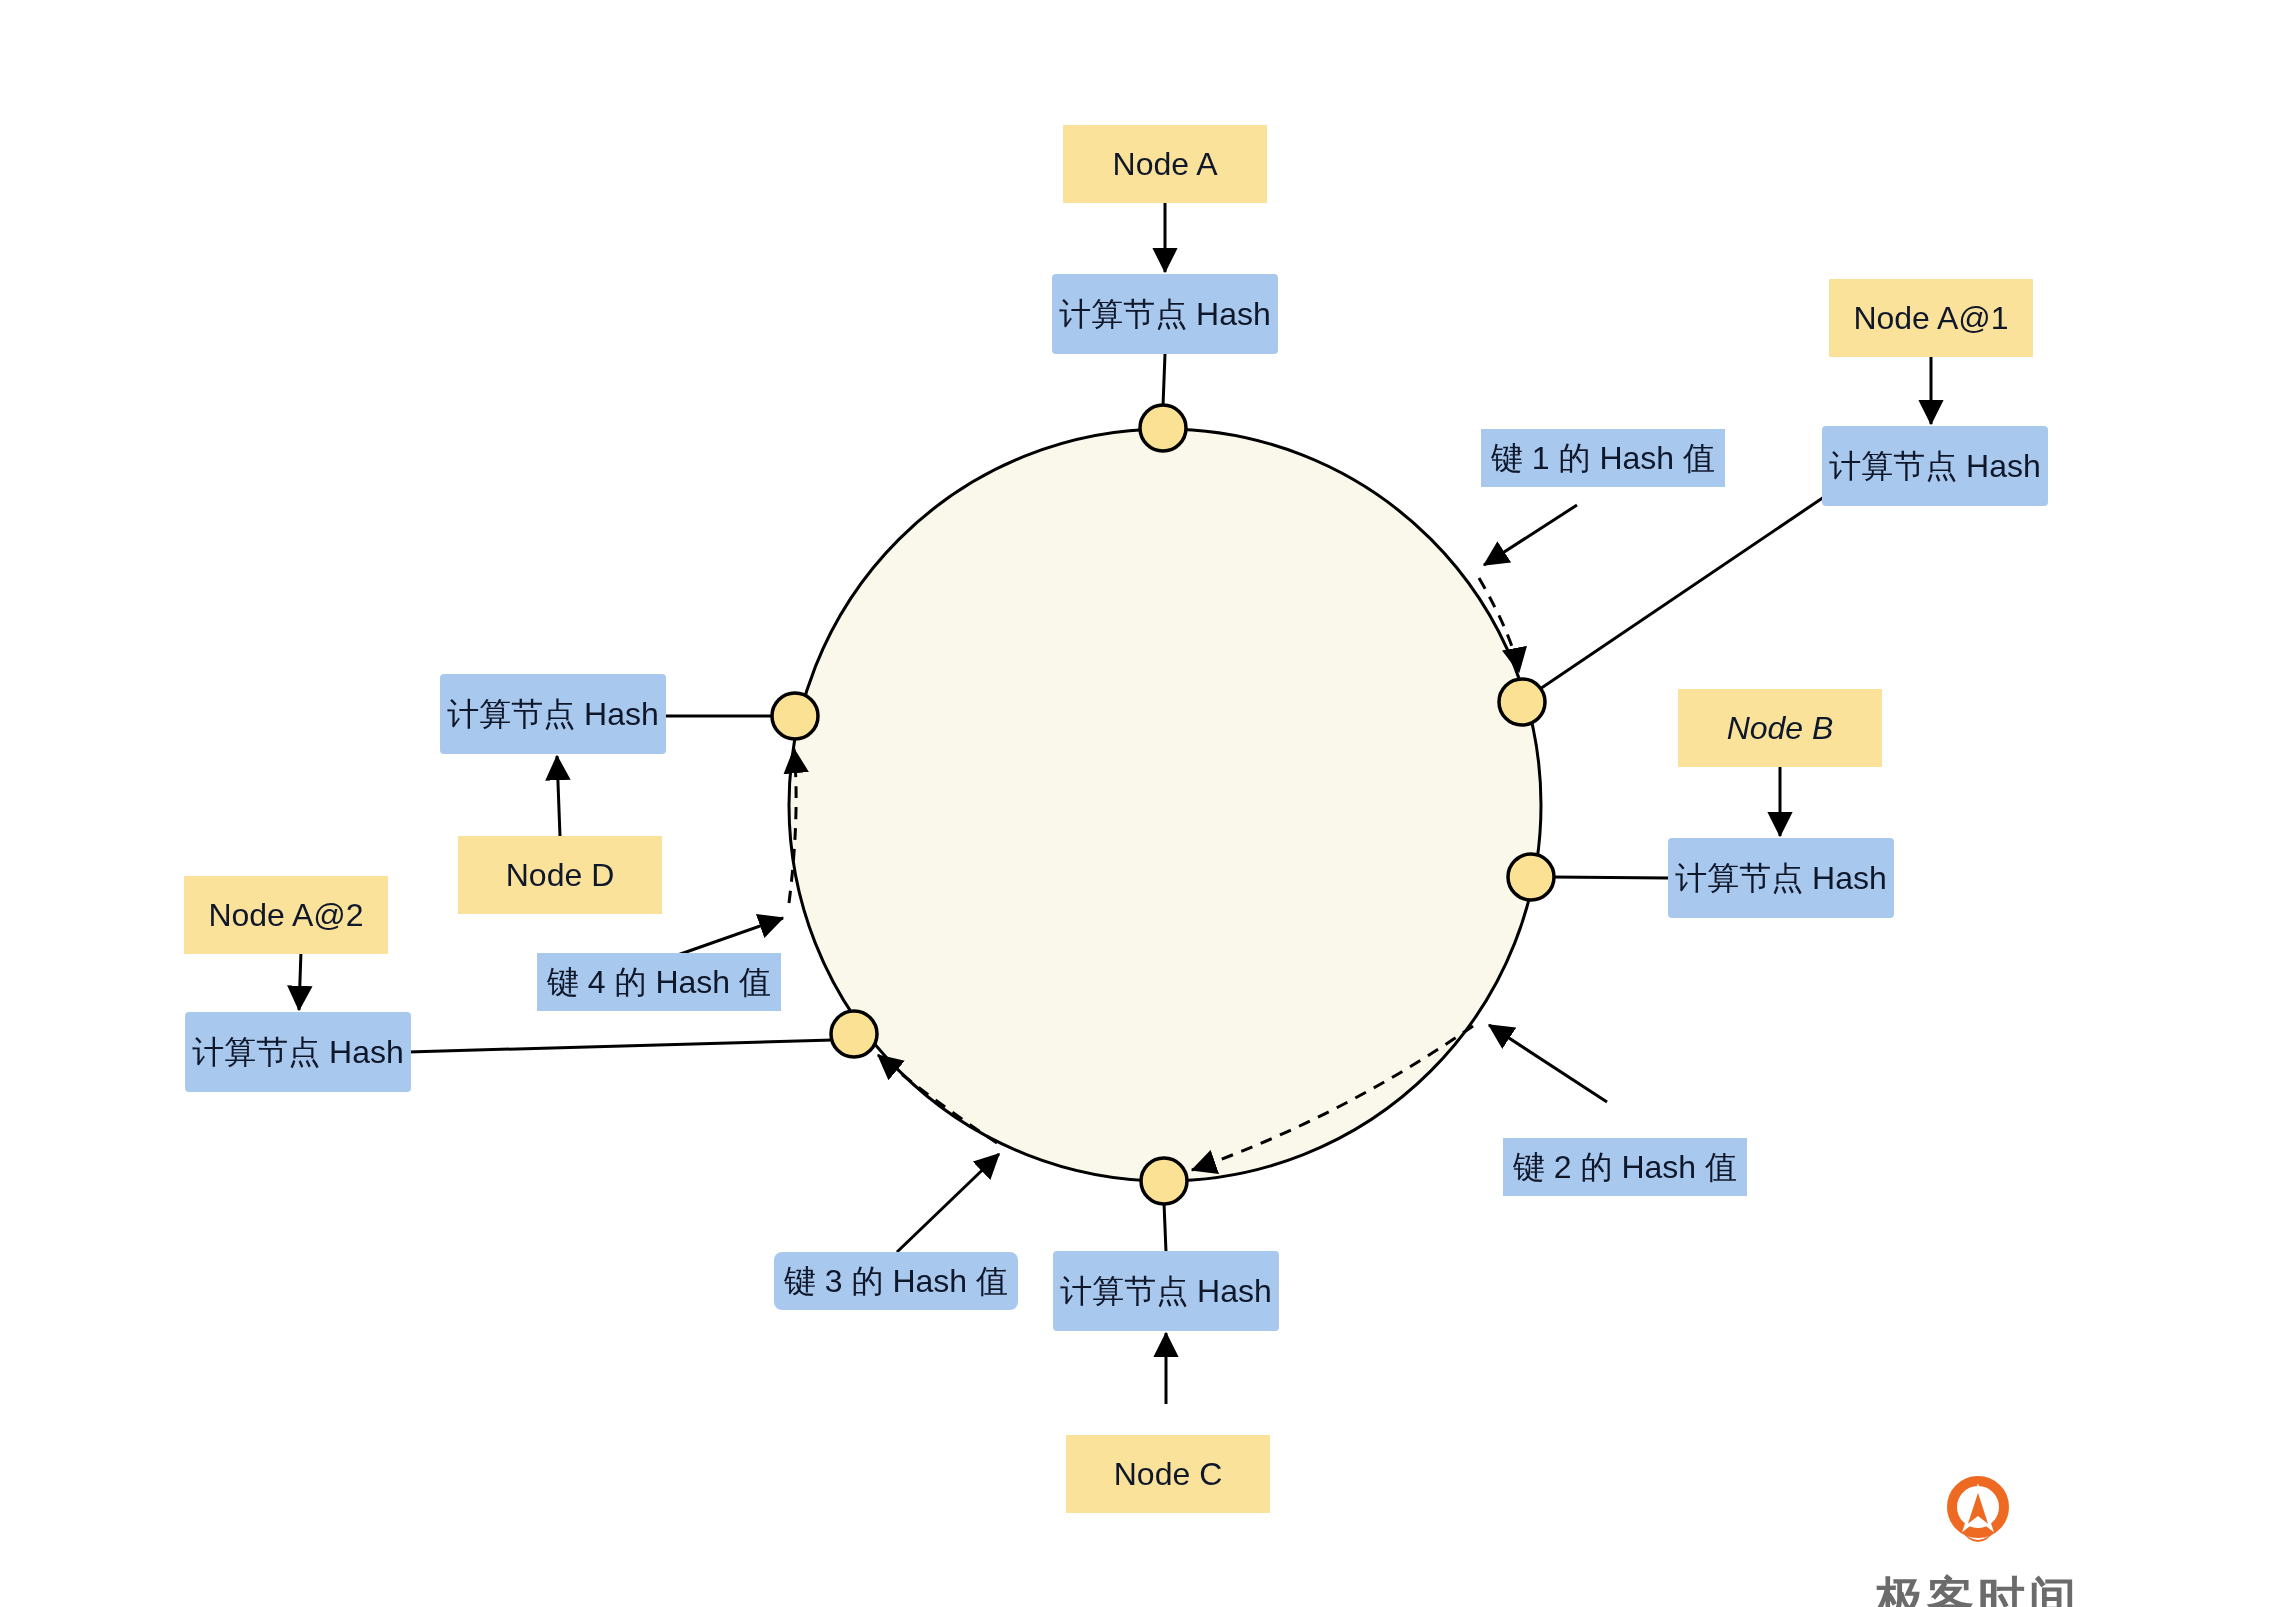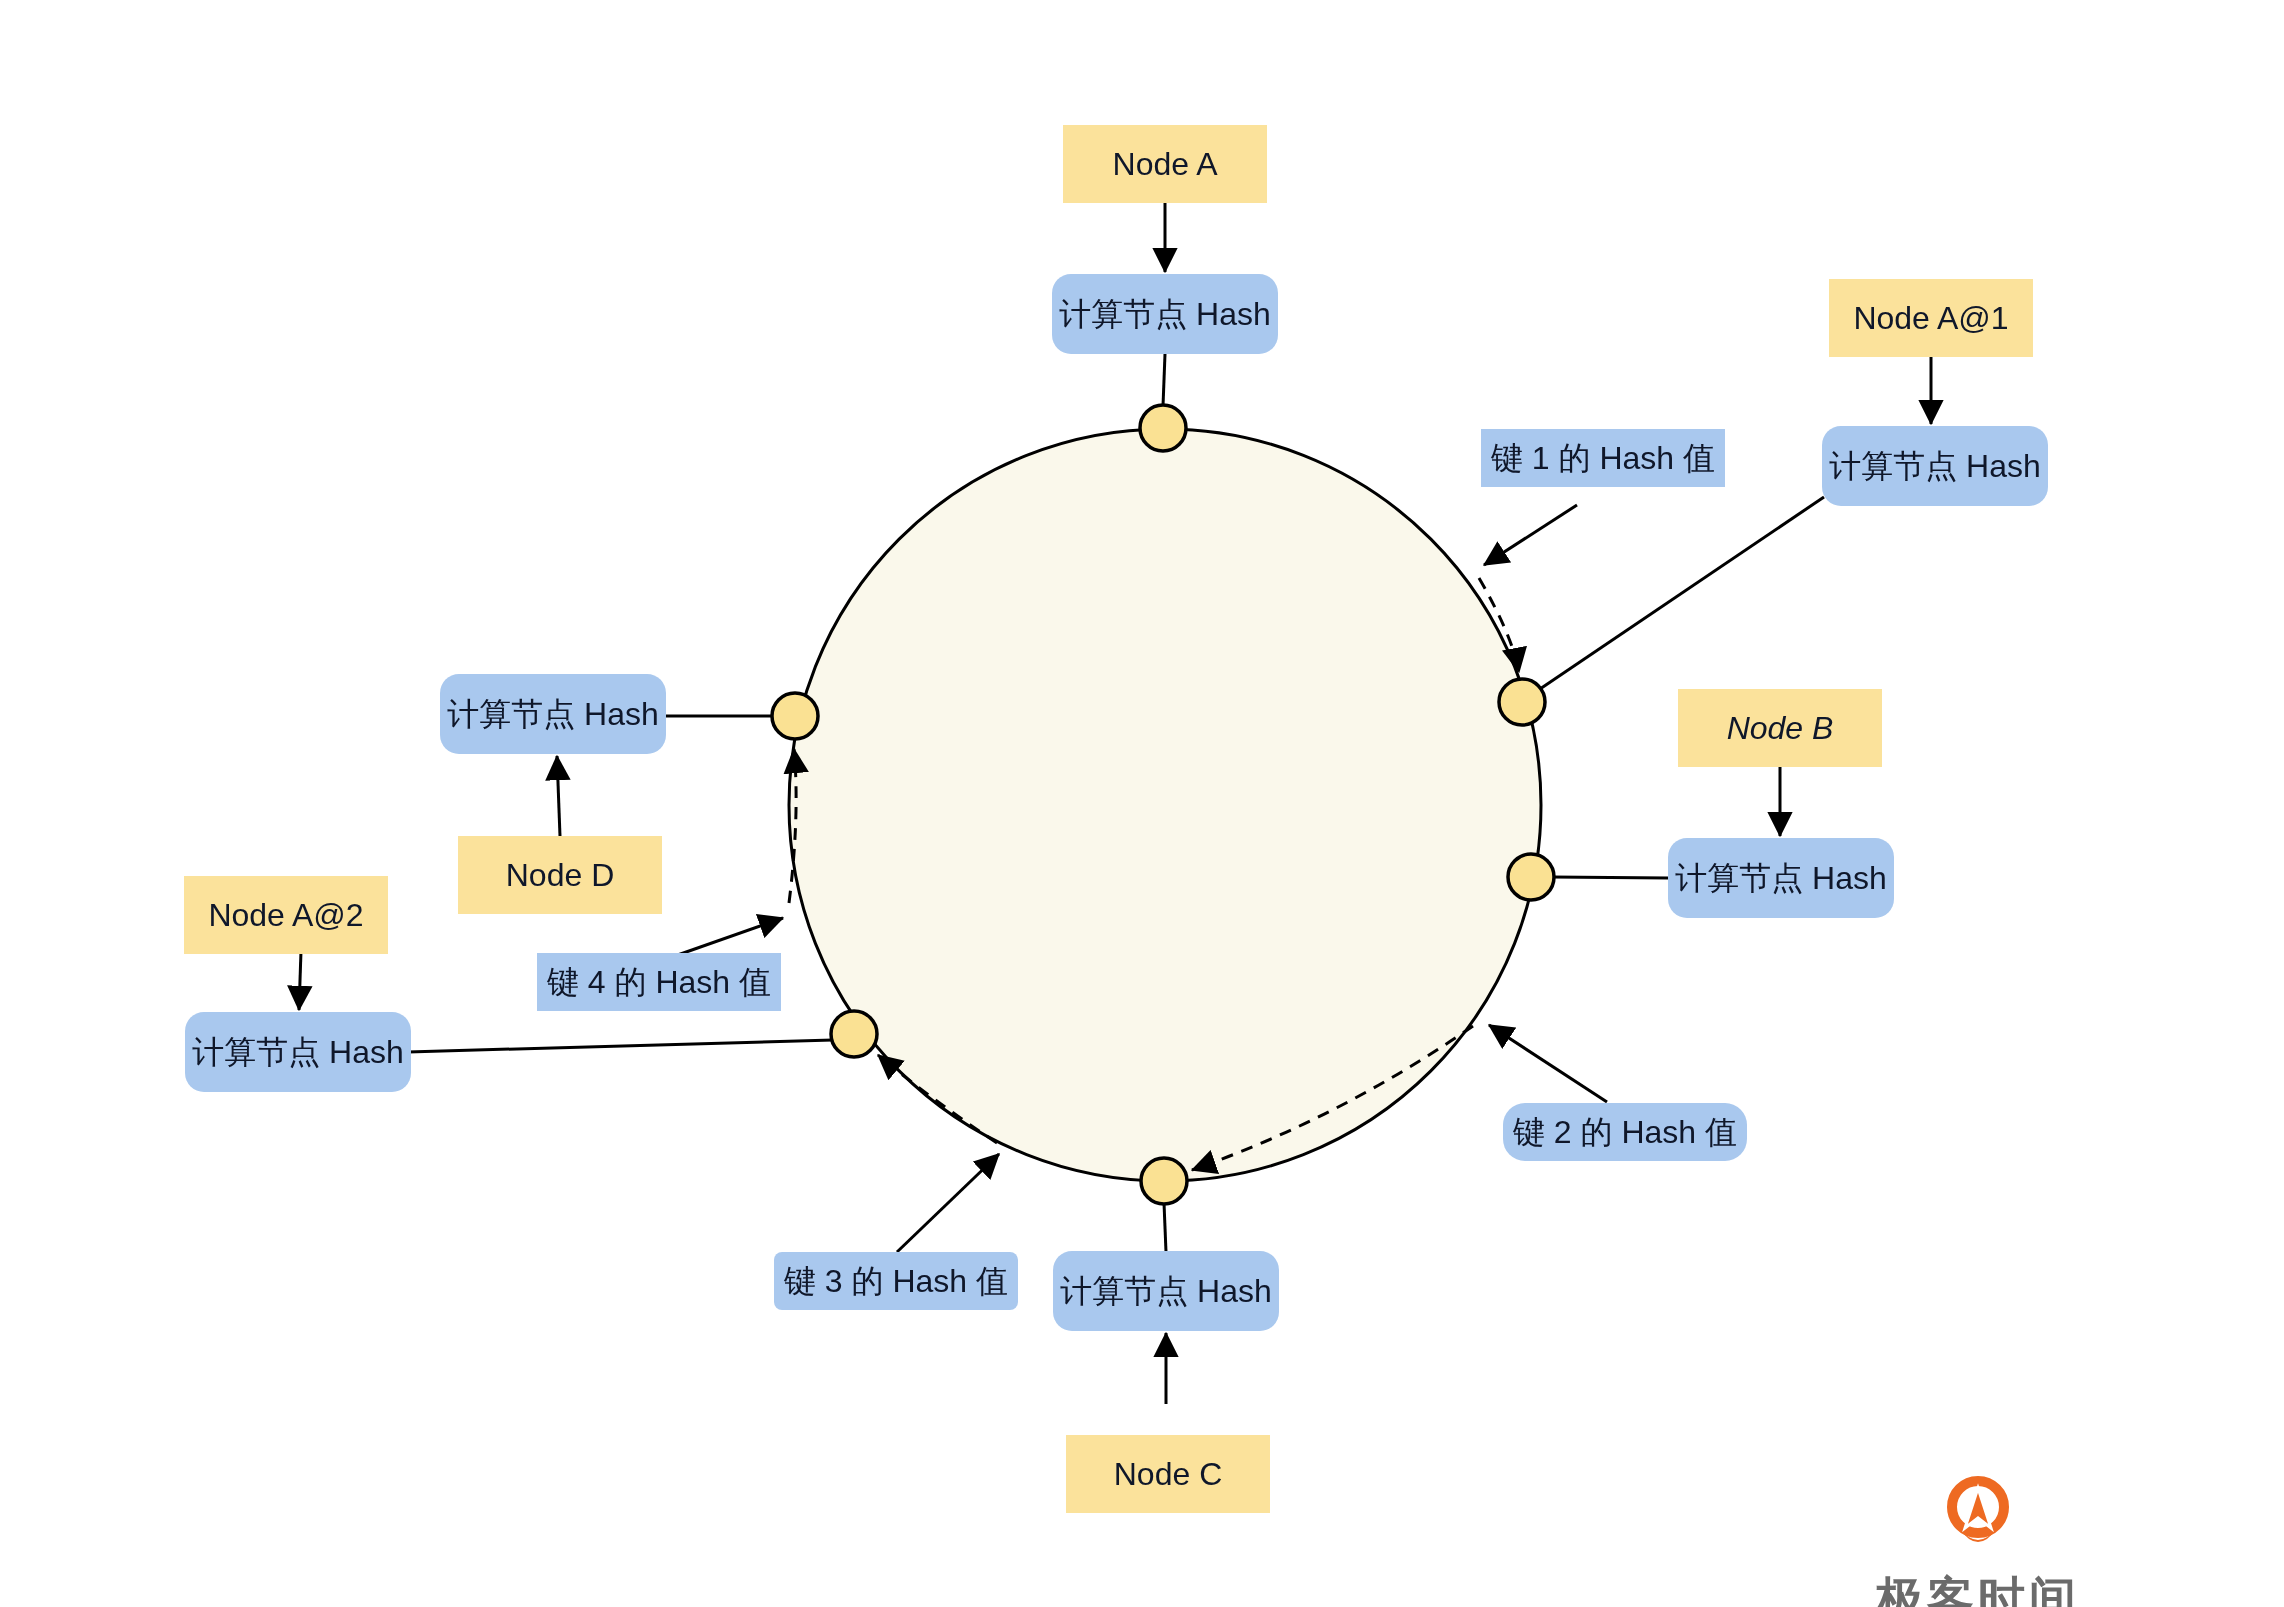--- a/index.html
+++ b/index.html
@@ -7,21 +7,21 @@
     --stroke:#000000; --logo-orange:#EE6A22; --logo-gray:#6B6B6B; --bg:#FFFFFF;
   }
   *{margin:0;padding:0;box-sizing:border-box;}
   html,body{background:var(--bg);}
   body{font-family:"Liberation Sans","DejaVu Sans",sans-serif;}
   .canvas{position:relative;width:2284px;height:1607px;background:var(--bg);overflow:hidden;}
   .canvas > svg{position:absolute;left:0;top:0;}
   .box{position:absolute;display:flex;align-items:center;justify-content:center;
        font-size:32px;color:#0f172a;text-align:center;white-space:nowrap;line-height:1;}
   .ybox{background:var(--yellow);width:204px;height:78px;}
-  .hbox{background:var(--blue);width:226px;height:80px;border-radius:19px;}
+  .hbox{background:var(--blue);width:226px;height:80px;border-radius:4px;}
   .kbox{background:var(--blue);width:244px;height:58px;}
   .logo{position:absolute;left:1876px;top:1476px;display:flex;align-items:center;gap:14px;flex-direction:column;}
   .logo-text{font-size:47px;font-weight:bold;color:var(--logo-gray);letter-spacing:4px;}
 </style>
 </head>
 <body>
 
 <div class="canvas">
 
   <svg width="2284" height="1607" viewBox="0 0 2284 1607">
@@ -83,21 +83,21 @@
   <div class="box ybox" style="left:184px;top:876px;">Node A@2</div>
 
   <div class="box hbox" style="left:1052px;top:274px;">计算节点 Hash</div>
   <div class="box hbox" style="left:1822px;top:426px;">计算节点 Hash</div>
   <div class="box hbox" style="left:1668px;top:838px;">计算节点 Hash</div>
   <div class="box hbox" style="left:1053px;top:1251px;">计算节点 Hash</div>
   <div class="box hbox" style="left:440px;top:674px;">计算节点 Hash</div>
   <div class="box hbox" style="left:185px;top:1012px;">计算节点 Hash</div>
 
   <div class="box kbox" style="left:1481px;top:429px;">键 1 的 Hash 值</div>
-  <div class="box kbox" style="left:1503px;top:1103px;border-radius:22px;">键 2 的 Hash 值</div>
+  <div class="box kbox" style="left:1503px;top:1138px;">键 2 的 Hash 值</div>
   <div class="box kbox" style="left:774px;top:1252px;border-radius:8px;">键 3 的 Hash 值</div>
   <div class="box kbox" style="left:537px;top:953px;">键 4 的 Hash 值</div>
 
   <div class="logo">
     <svg width="62" height="78" viewBox="0 0 62 78">
 
       <path d="M 12 52 Q 31 80 50 52 Q 40 64 31 64 Q 22 64 12 52 Z" fill="var(--logo-orange)"></path>
 
       <circle cx="31" cy="31" r="26" fill="none" stroke="var(--logo-orange)" stroke-width="10"></circle>
 

